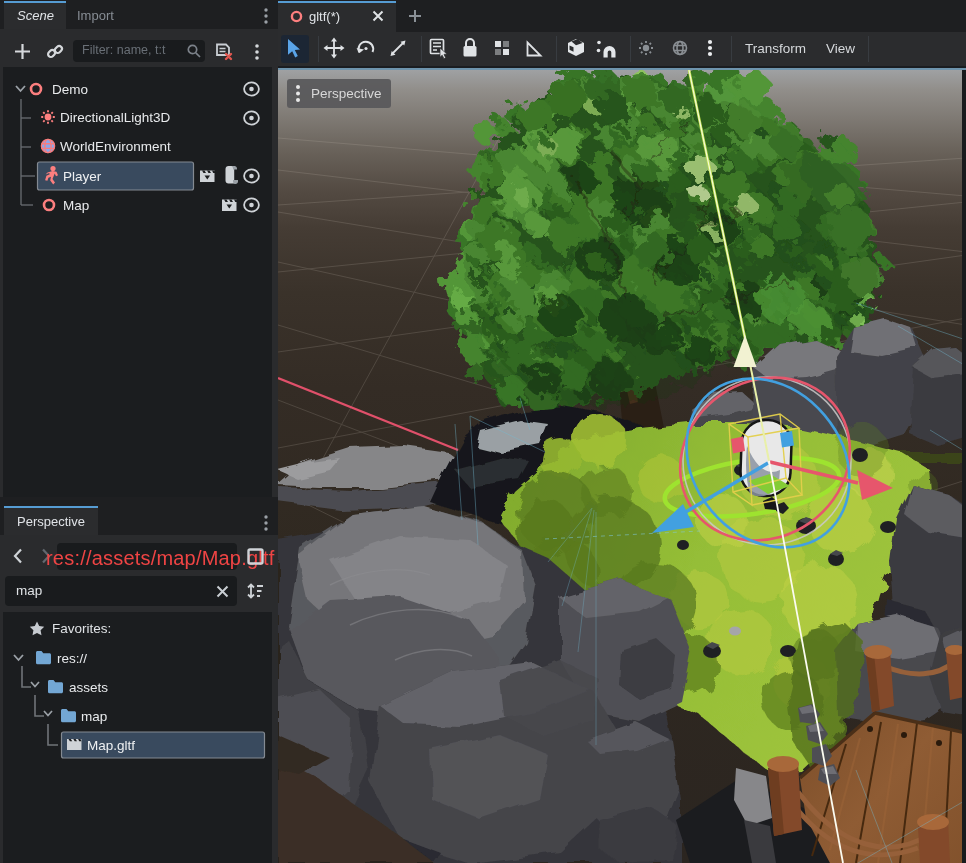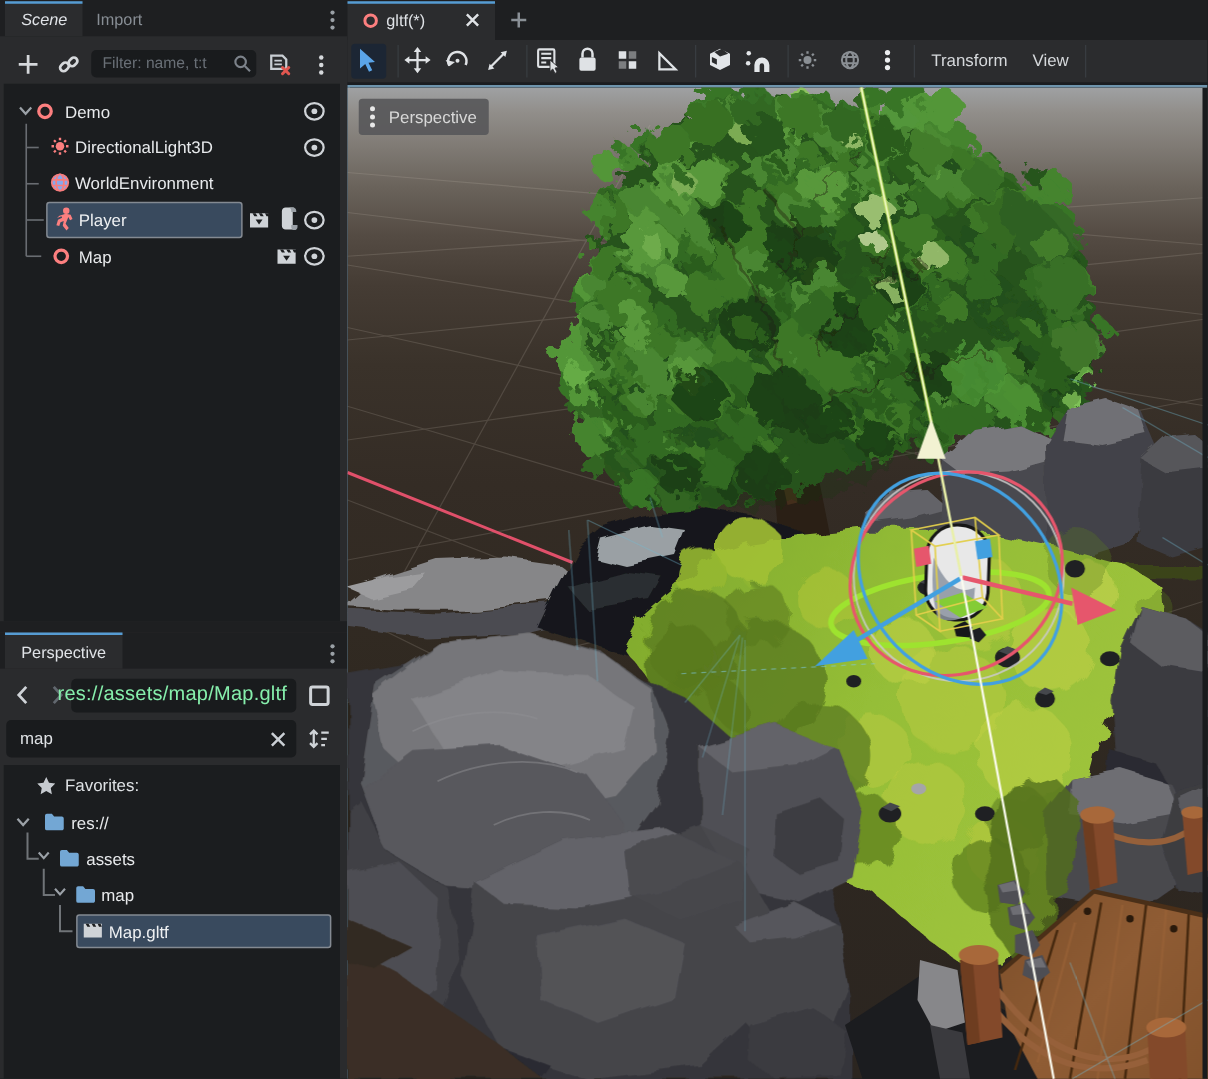--- a/index.html
+++ b/index.html
@@ -131,21 +131,21 @@
       <circle cx="5" cy="15" r="1.7"></circle>
     </g>
   </svg>
 
 <div class="abs" style="left:0;top:535px;width:278px;height:77px;background:#2a2b2d;"></div>
 <svg class="abs" style="left:12px;top:548px;" width="40" height="16">
     <path d="M9 1.5 L3 8l6 6.5" stroke="#cfd3d7" stroke-width="2.2" fill="none"></path>
     <path d="M31 1.5 L37 8l-6 6.5" stroke="#62686f" stroke-width="2.2" fill="none"></path>
   </svg>
 <div class="abs" style="left:57px;top:543px;width:180px;height:27px;background:#191b1d;border-radius:4px;"></div>
-<div class="abs" style="left:46px;top:547px;font-size:16px;color:#86efac;white-space:nowrap;letter-spacing:0.2px;">res://assets/map/Map.gltf</div>
+<div class="abs" style="left:46px;top:547px;font-size:20px;color:#ef4444;white-space:nowrap;letter-spacing:0.2px;">res://assets/map/Map.gltf</div>
 <svg class="abs" style="left:247px;top:548px;" width="17" height="17">
     <rect x="1.5" y="1.5" width="14" height="14" rx="1.5" fill="none" stroke="#cfd3d7" stroke-width="2.4"></rect>
   </svg>
 
 <div class="abs" style="left:5px;top:576px;width:232px;height:30px;background:#191b1d;border-radius:4px;"></div>
 <div class="abs" style="left:16px;top:583px;font-size:13.5px;color:#dfe2e5;">map</div>
 <svg class="abs" style="left:216px;top:585px;" width="13" height="13">
     <path d="M1.5 1.5l10 10M11.5 1.5l-10 10" stroke="#c9ced3" stroke-width="2"></path>
   </svg>
 <svg class="abs" style="left:246px;top:582px;" width="18" height="18">

